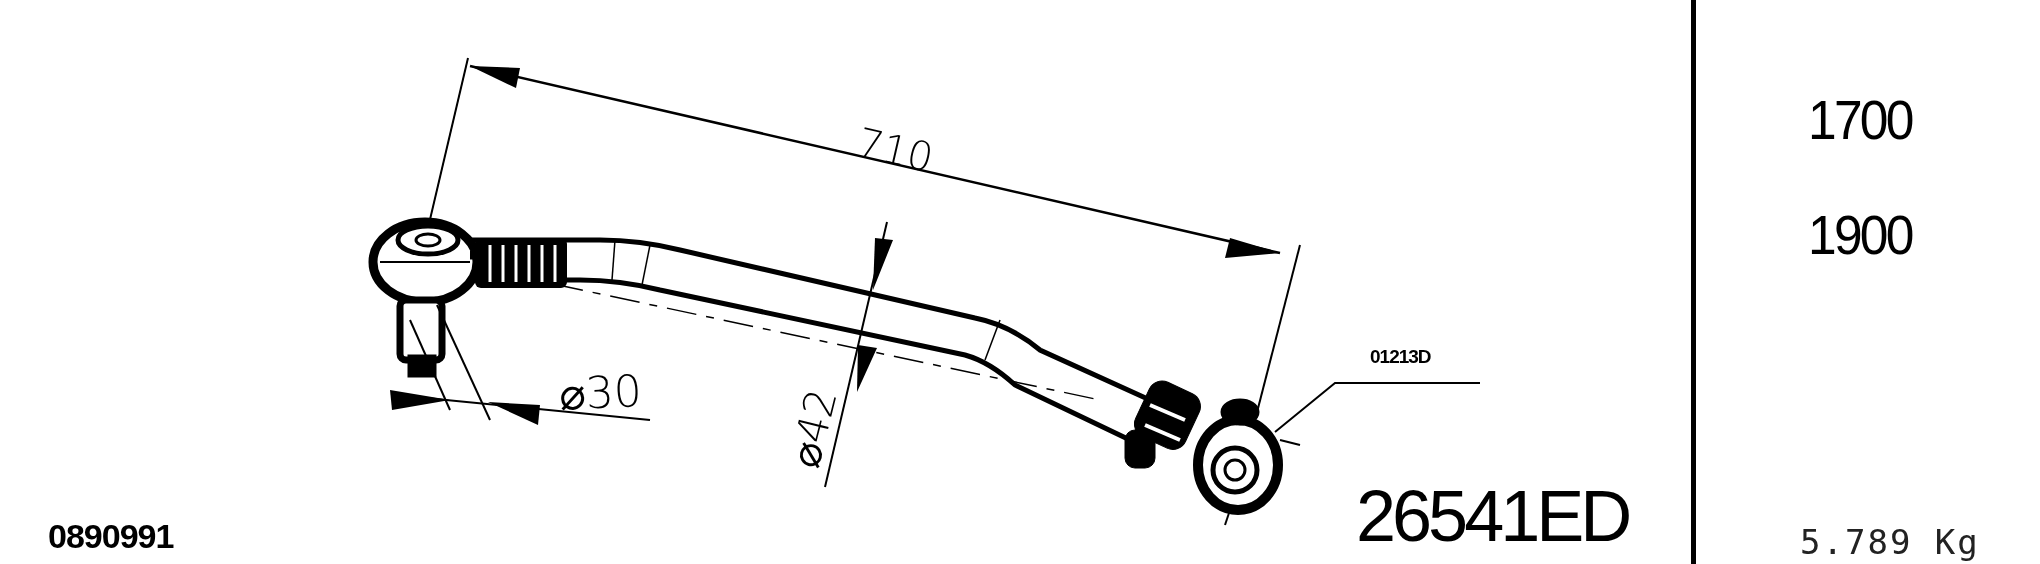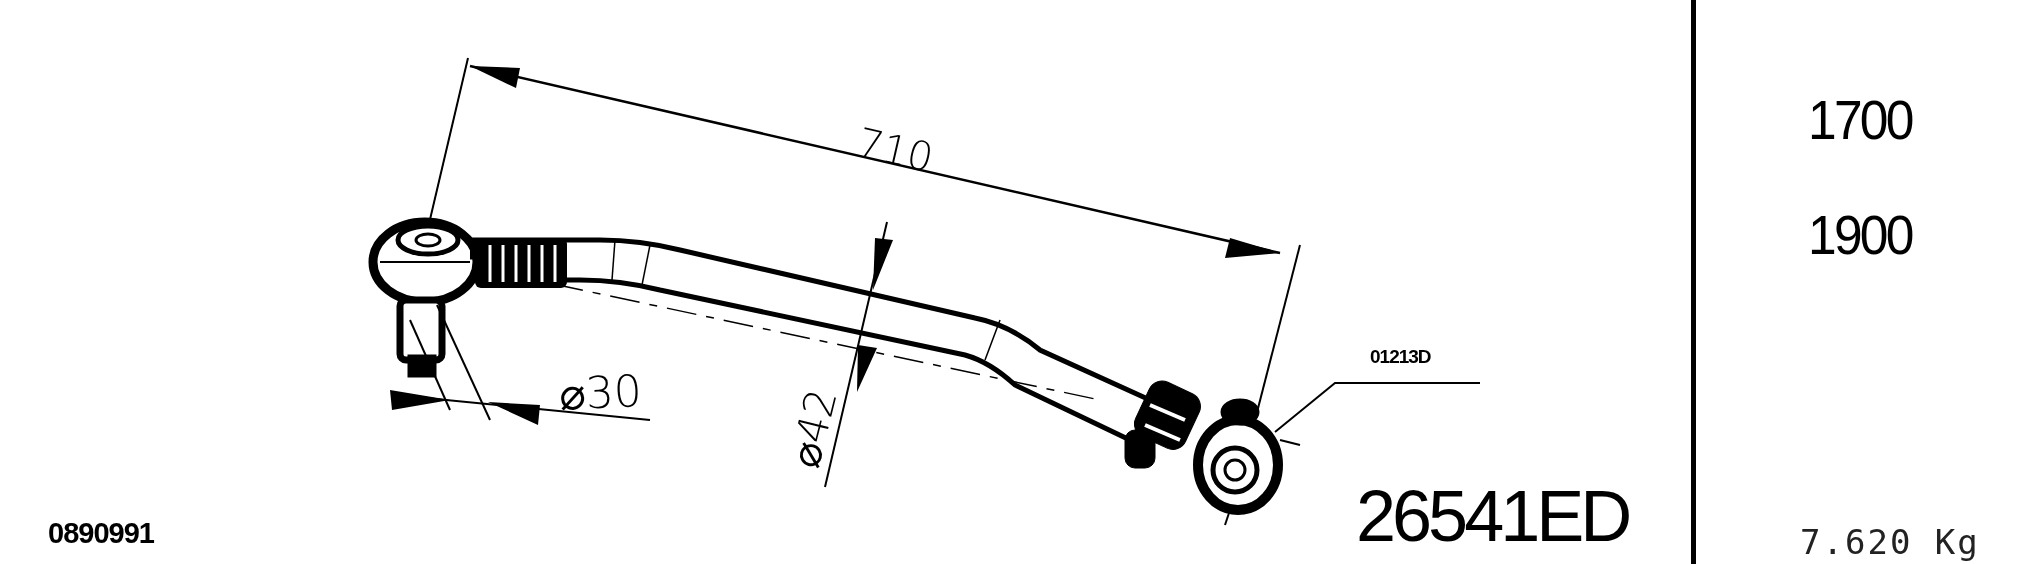--- a/index.html
+++ b/index.html
@@ -4,21 +4,21 @@
 <style>
   html, body { margin:0; padding:0; background:#ffffff; }
   body { width:2040px; height:564px; position:relative; overflow:hidden; font-family:"Liberation Sans", sans-serif; color:#000; }
   .drawing { position:absolute; left:0; top:0; width:1700px; height:564px; }
   .divider { position:absolute; left:1691px; top:0; width:5px; height:564px; background:#000; }
   .side { position:absolute; left:1696px; top:12px; width:344px; height:564px; }
   .spec { position:absolute; left:112px; font-family:"Liberation Sans", sans-serif; font-weight:normal; font-size:56px; letter-spacing:-3px; line-height:1; transform:scaleX(0.92); transform-origin:left top; }
   .spec1 { top:80px; }
   .spec2 { top:195px; }
   .weight { position:absolute; left:104px; top:510px; font-family:"DejaVu Sans Mono", monospace; font-size:34px; font-weight:200; letter-spacing:2px; color:#222; }
-  .ref-left { position:absolute; left:48px; top:517px; font-size:29px; font-weight:bold; letter-spacing:-1px; }
+  .ref-left { position:absolute; left:48px; top:517px; font-size:34px; font-weight:bold; letter-spacing:-1px; }
   .part-no { position:absolute; left:1356px; top:480px; font-size:72px; font-weight:normal; letter-spacing:-4px; line-height:1; }
   .callout { position:absolute; left:1370px; top:346px; font-size:19px; font-weight:bold; letter-spacing:-1px; }
   .dim-text { font-family:"DejaVu Sans", sans-serif; font-weight:200; }
 </style>
 </head>
 <body>
 
 <div class="drawing">
   <svg width="1700" height="564" viewBox="0 0 1700 564" xmlns="http://www.w3.org/2000/svg">
 
@@ -102,14 +102,14 @@
   <div class="callout">01213D</div>
   <div class="ref-left">0890991</div>
   <div class="part-no">26541ED</div>
 </div>
 
 <div class="divider"></div>
 
 <div class="side">
   <div class="spec spec1">1700</div>
   <div class="spec spec2">1900</div>
-  <div class="weight">7.620 Kg</div>
+  <div class="weight">5.789 Kg</div>
 </div>
 
 </body></html>

